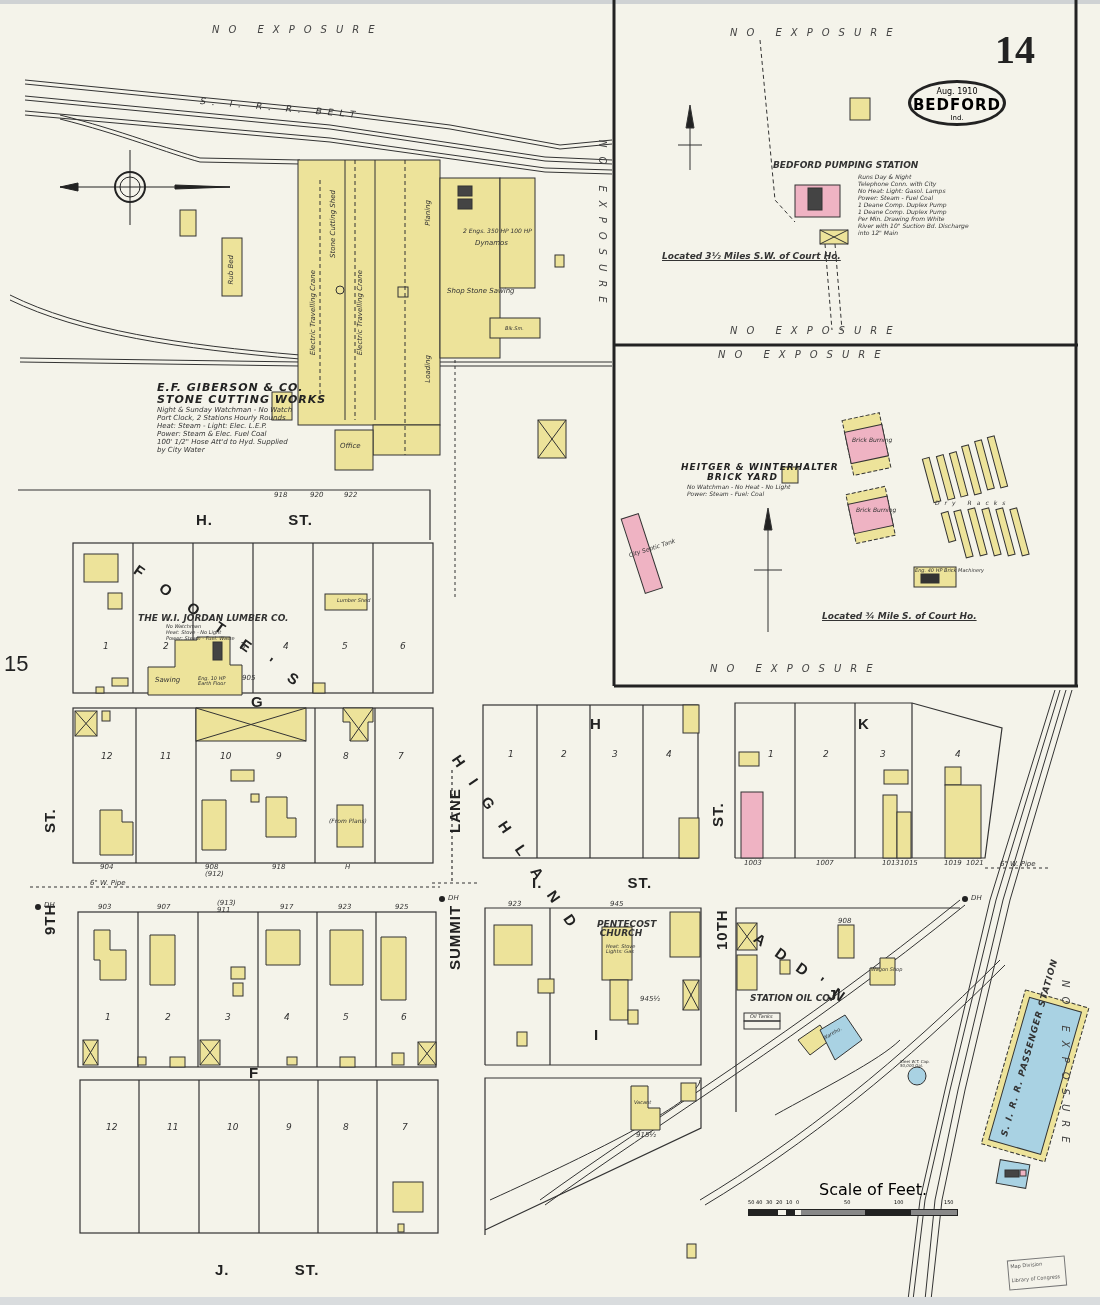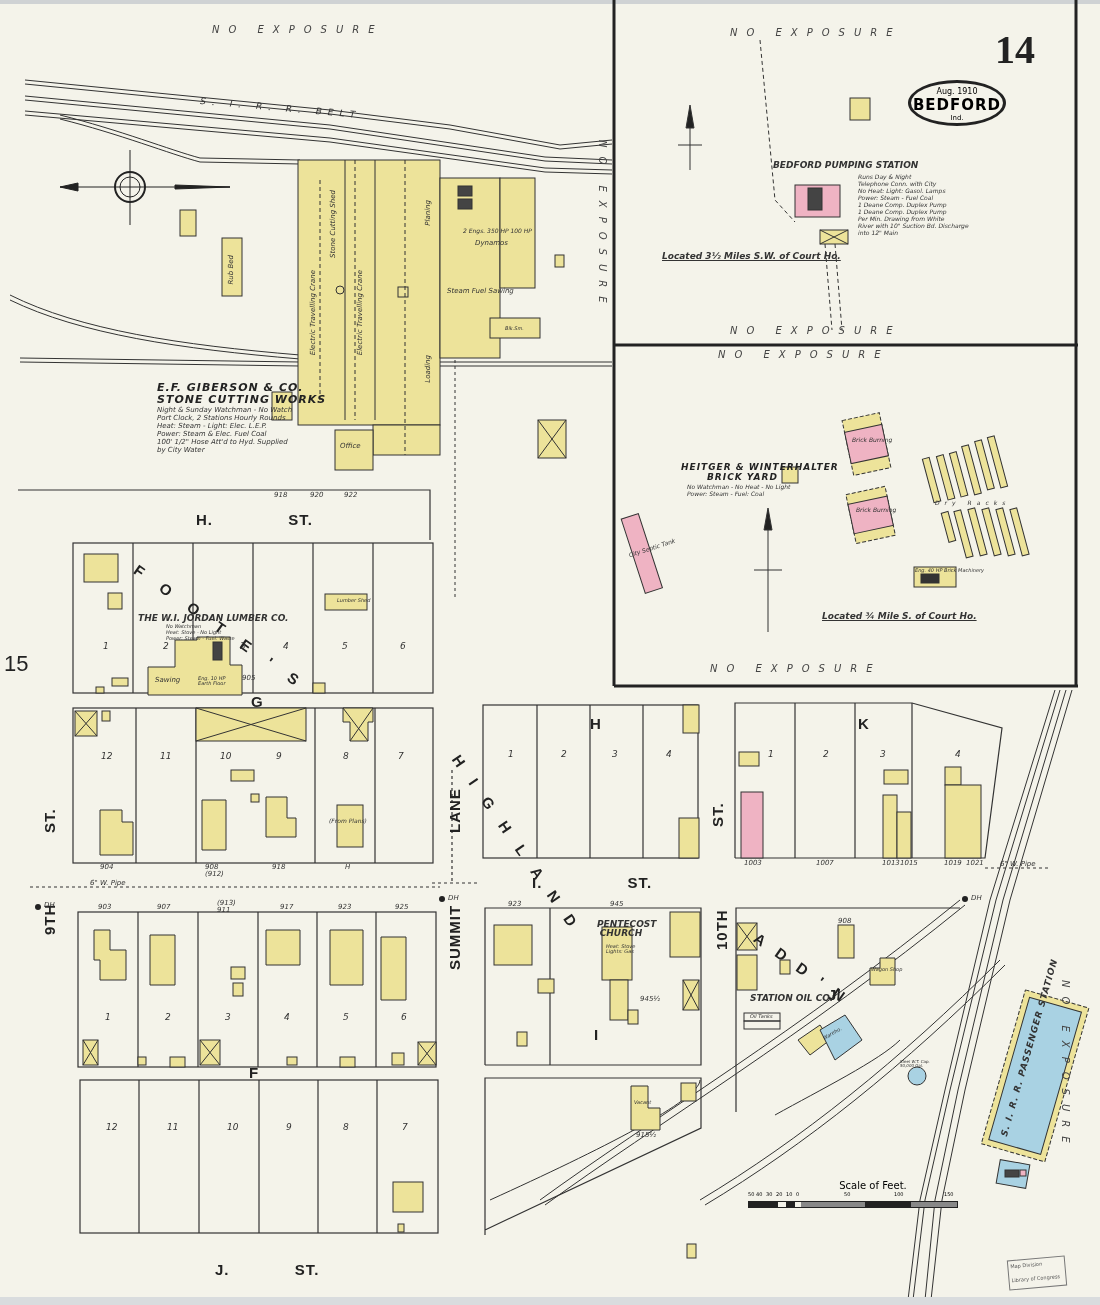--- a/index.html
+++ b/index.html
@@ -14,21 +14,21 @@
   .spaced{letter-spacing:9px;font-size:10px;font-style:italic;color:#444;}
   .bigname{font-size:11px;font-style:italic;font-weight:bold;letter-spacing:1px;}
   .vert{writing-mode:vertical-rl;}
   .rot90{transform:rotate(-90deg);transform-origin:left top;}
   #sheet-number{position:absolute;left:995px;top:26px;font-family:"Liberation Serif",serif;font-size:40px;font-weight:bold;color:#222;}
   #title-oval{position:absolute;left:908px;top:80px;width:98px;height:46px;border:3px solid #222;border-radius:50%;text-align:center;box-sizing:border-box;background:#f4f3ea;}
   #title-oval .d{font-size:8px;margin-top:4px;}
   #title-oval .c{font-size:15px;font-weight:bold;letter-spacing:1px;}
   #title-oval .s{font-size:7px;}
   #scale{position:absolute;left:748px;top:1180px;width:210px;}
-  #scale .t{font-size:10px;text-align:center;margin-left:40px;}
+  #scale .t{font-size:16px;text-align:center;margin-left:40px;}
   #scale .ticks{position:relative;height:10px;font-size:5px;}
   #scale .bar{height:5px;border:1px solid #222;background:linear-gradient(90deg,#222 0 14%,#f4f3ea 14% 18%,#222 18% 22%,#f4f3ea 22% 25%,#888 25% 56%,#222 56% 78%,#888 78% 100%);}
   #stamp{position:absolute;left:1008px;top:1258px;width:58px;height:30px;border:1px solid #777;transform:rotate(-5deg);font-size:5px;color:#555;padding:2px;box-sizing:border-box;}
 </style>
 </head>
 <body>
 
 <div id="sheet">
   <div id="edge-top"></div>
 
@@ -335,21 +335,21 @@
     <div class="tiny">Heat: Steam - Light: Elec. L.E.P.</div>
     <div class="tiny">Power: Steam &amp; Elec. Fuel Coal</div>
     <div class="tiny">100' 1/2" Hose Att'd to Hyd. Supplied</div>
     <div class="tiny">by City Water</div>
   </div>
   <div class="lbl tiny vert" style="left:310px;top:270px;transform:rotate(180deg);">Electric Travelling Crane</div>
   <div class="lbl tiny vert" style="left:330px;top:190px;transform:rotate(180deg);">Stone Cutting Shed</div>
   <div class="lbl tiny vert" style="left:357px;top:270px;transform:rotate(180deg);">Electric Travelling Crane</div>
   <div class="lbl tiny vert" style="left:425px;top:200px;transform:rotate(180deg);">Planing</div>
   <div class="lbl tiny vert" style="left:425px;top:355px;transform:rotate(180deg);">Loading</div>
-  <div class="lbl tiny" style="left:447px;top:288px;">Steam Fuel Sawing</div>
+  <div class="lbl tiny" style="left:447px;top:288px;">Shop Stone Sawing</div>
   <div class="lbl tiny" style="left:463px;top:228px;font-size:6px;">2 Engs. 350 HP 100 HP</div>
   <div class="lbl tiny" style="left:475px;top:240px;">Dynamos</div>
   <div class="lbl tiny" style="left:340px;top:443px;">Office</div>
   <div class="lbl tiny" style="left:505px;top:326px;font-size:5px;">Blk.Sm.</div>
   <div class="lbl tiny vert" style="left:228px;top:255px;transform:rotate(180deg);">Rub Bed</div>
 
   <div class="lbl small" style="left:773px;top:161px;font-weight:bold;">BEDFORD PUMPING STATION</div>
   <div style="position:absolute;left:858px;top:173px;">
     <div class="tiny" style="font-size:6px;">Runs Day &amp; Night</div>
     <div class="tiny" style="font-size:6px;">Telephone Conn. with City</div>

